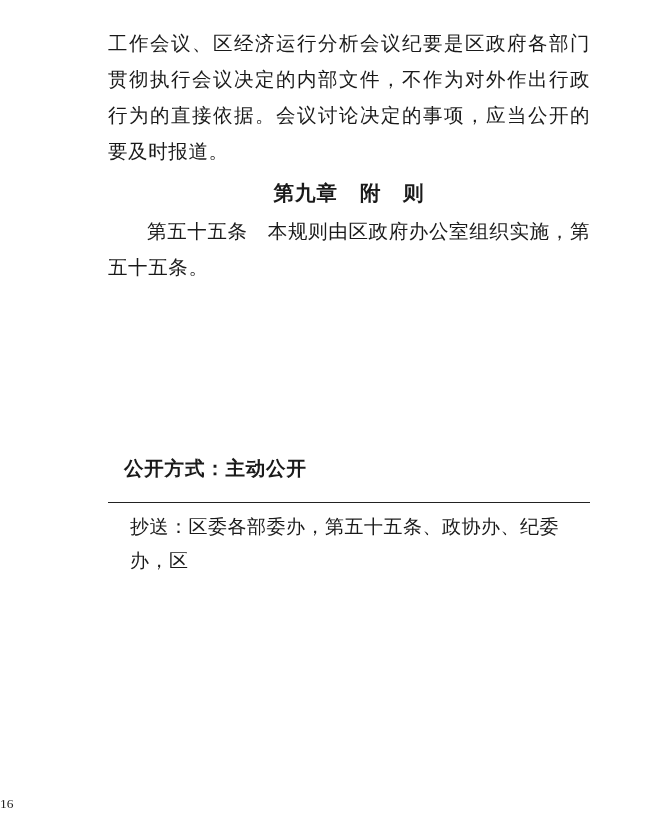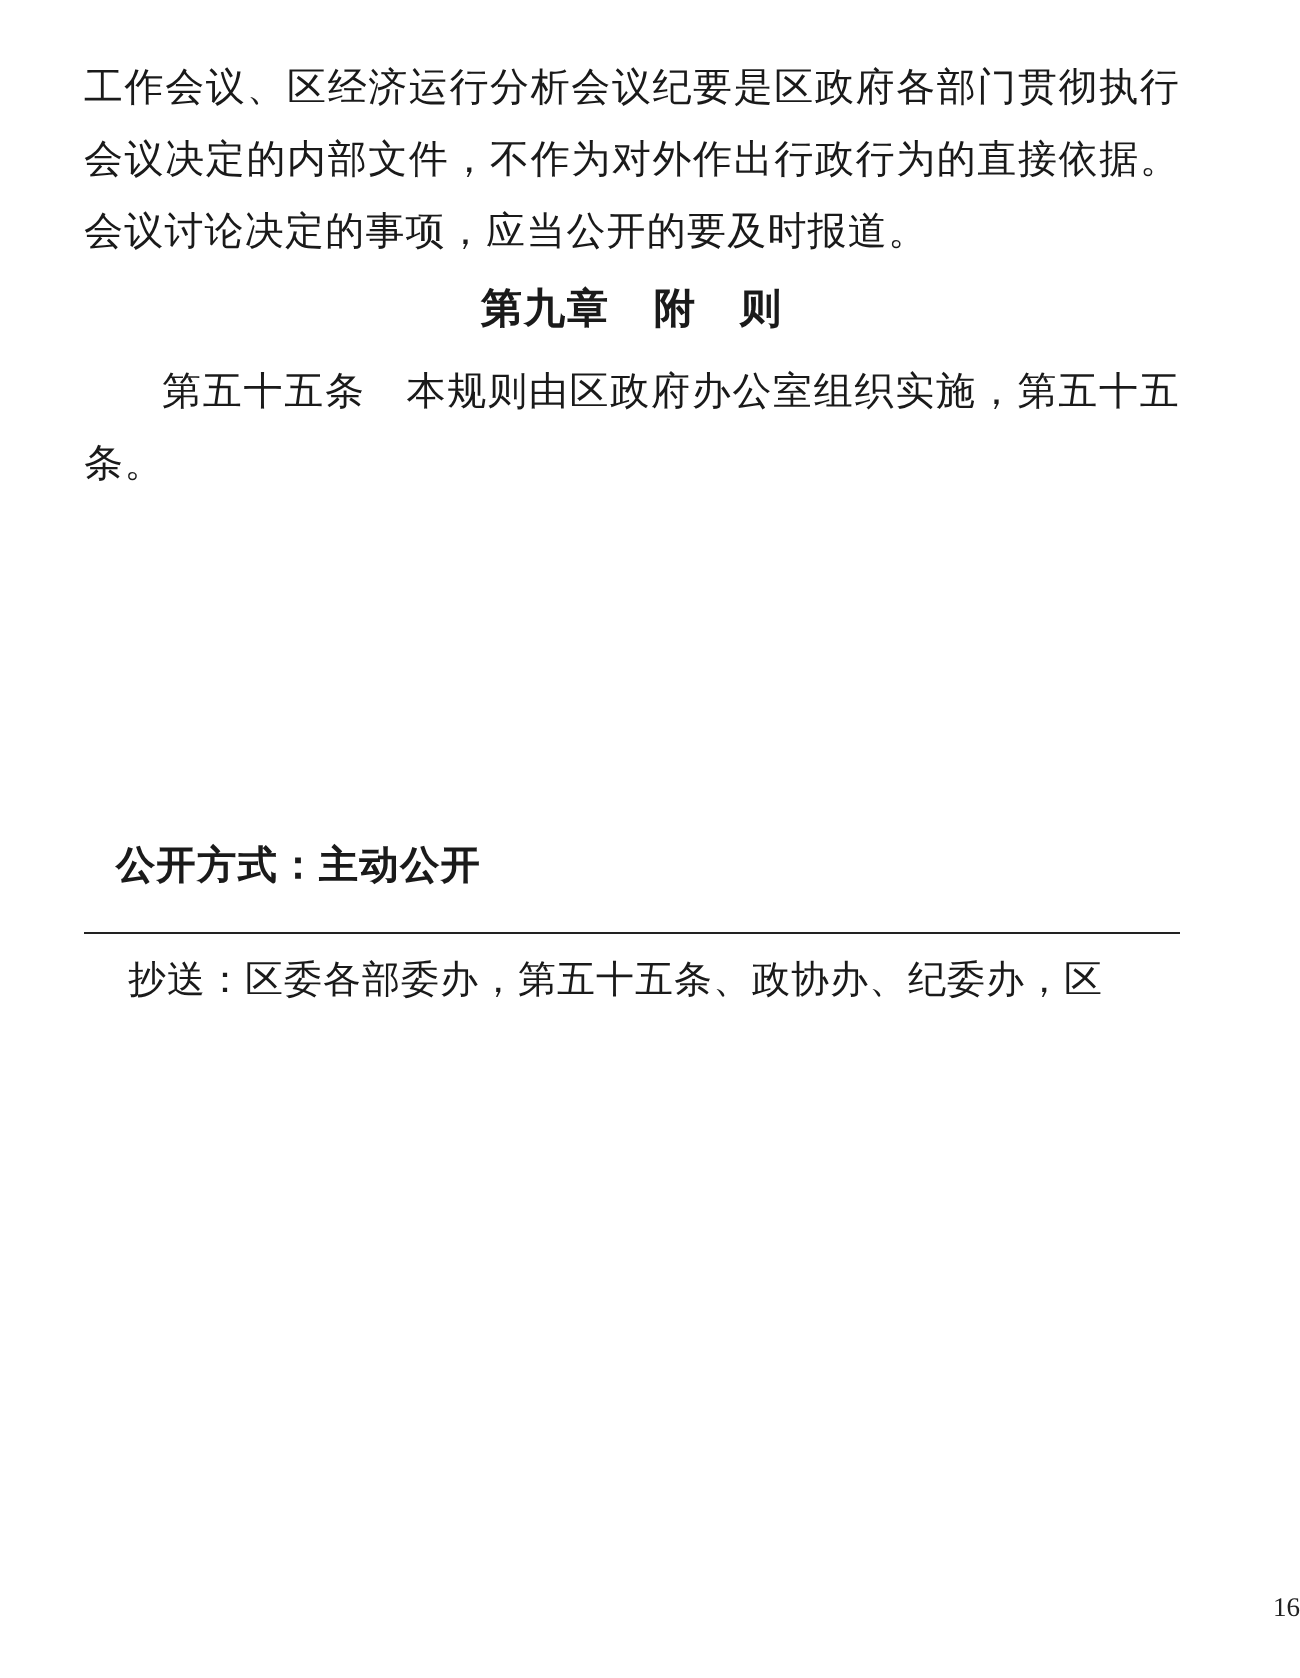--- a/index.html
+++ b/index.html
@@ -14,42 +14,41 @@
     font-family: "DejaVu Serif", "Liberation Serif", serif;
     color: #1a1a1a;
     overflow: hidden;
   }
   .page {
     position: absolute;
     left: 0; top: 0;
     width: 650px;
     height: 839px;
     box-sizing: border-box;
-    padding: 26px 60px 0 42px;
+    padding: 26px 60px 0 108px;
     border-radius: 21px;
   }
   .para {
     font-size: 19.5px;
     line-height: 36px;
     letter-spacing: 0.6px;
     text-align: justify;
     text-justify: inter-ideograph;
     margin: 0;
   }
   .para.indent {
     text-indent: 39px;
   }
   .chapter-heading {
     font-size: 20.5px;
     line-height: 38px;
     font-weight: bold;
     text-align: center;
     letter-spacing: 1px;
     margin: 4px 0 2px 0;
-    font-family: Liberation Mono, monospace;
   }
   .chapter-heading .gap {
     display: inline-block;
     width: 22px;
   }
   .spacer-block {
     height: 150px;
   }
   .footer-field {
     font-size: 19.5px;
@@ -72,21 +71,21 @@
     line-height: 34px;
     letter-spacing: 0.5px;
     margin: 0;
     padding-left: 22px;
   }
   .page-number {
     position: absolute;
     left: 0;
     right: 0;
     bottom: 27px;
-    text-align: right;
+    text-align: left;
     font-size: 13.5px;
     font-family: "Liberation Serif", serif;
     color: #222;
   }
 </style>
 </head>
 <body>
 
 <div class="page">
 

